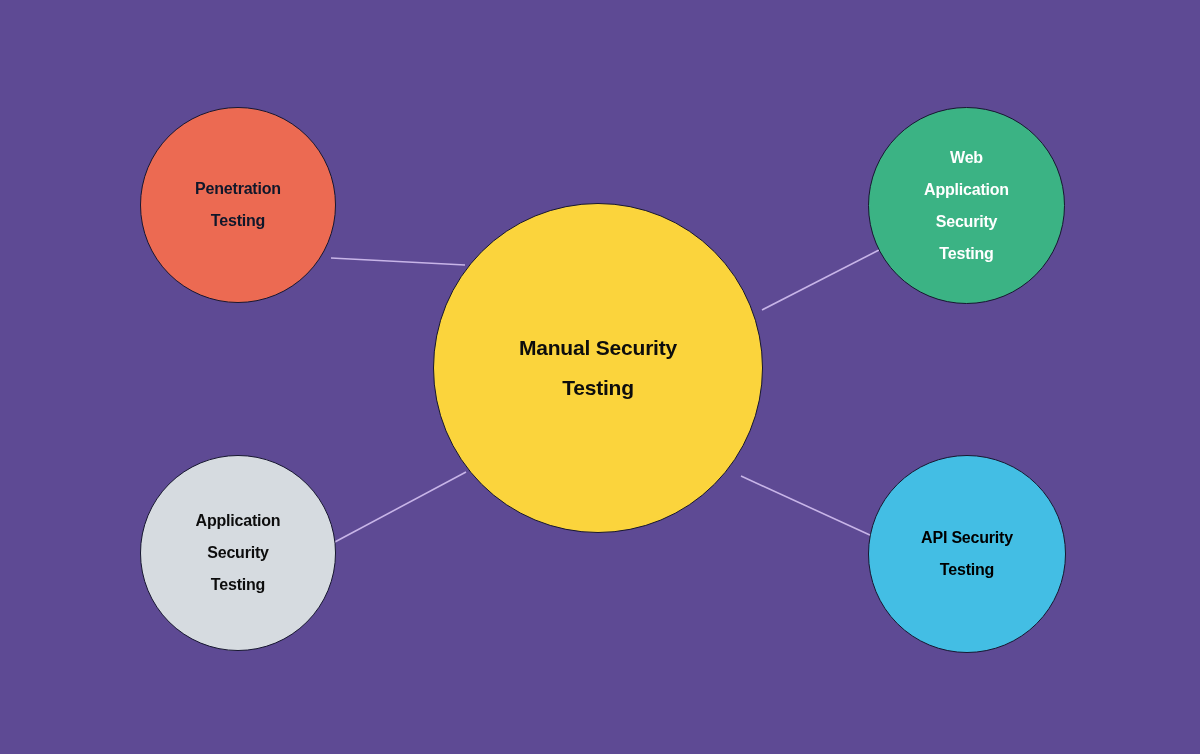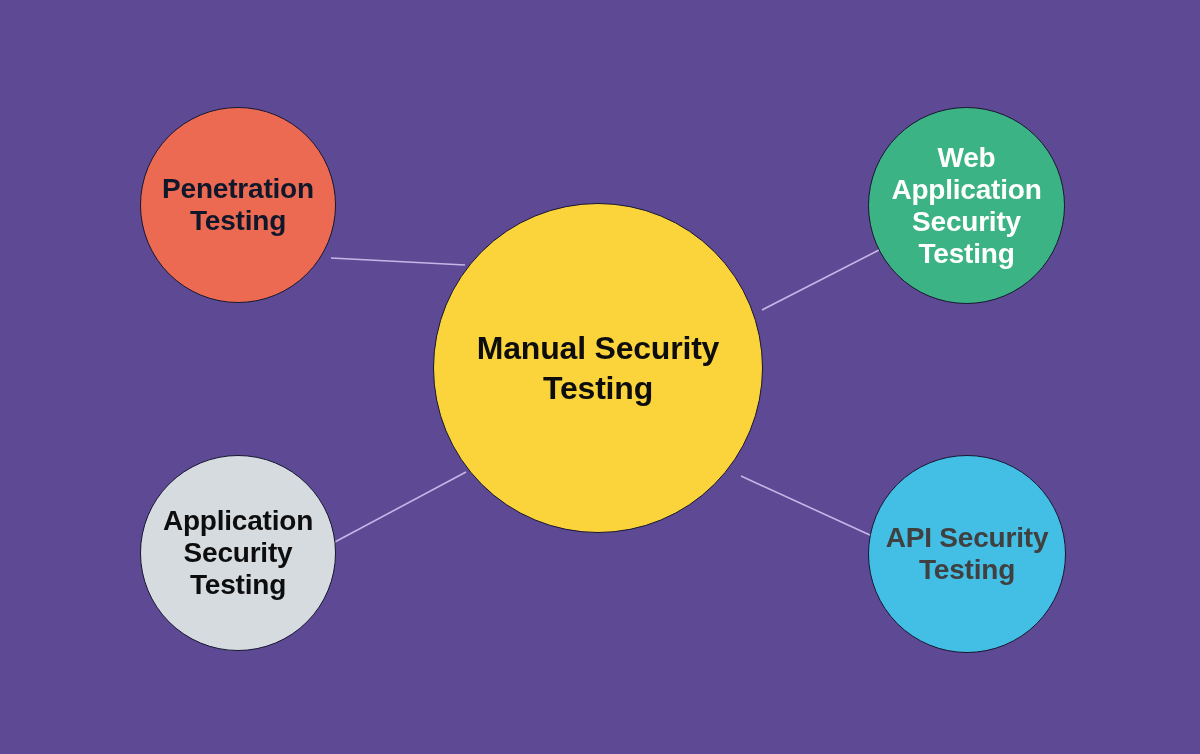--- a/index.html
+++ b/index.html
@@ -48,21 +48,21 @@
   }
   
   #node-center {
     left: 433px;
     top: 203px;
     width: 330px;
     height: 330px;
     background: #FBD43C;
   }
   #node-center .node-label {
-    font-size: 32px;
+    font-size: 21px;
     line-height: 40px;
     color: #0d0d0d;
     width: 250px;
   }
   
   #node-penetration-testing {
     left: 140px;
     top: 107px;
     width: 196px;
     height: 196px;
@@ -83,21 +83,21 @@
     background: #D6DBE0;
   }
   #node-api-security-testing {
     left: 868px;
     top: 455px;
     width: 198px;
     height: 198px;
     background: #43BEE4;
   }
   .satellite .node-label {
-    font-size: 28px;
+    font-size: 16px;
     line-height: 32px;
     width: 180px;
   }
   .label-light { color: #FFFFFF; }
   .label-dark  { color: #0d0d0d; }
 </style>
 </head>
 <body>
 
 <div id="canvas" style="background: rgb(94, 74, 148);">
@@ -126,17 +126,17 @@
 Testing</span>
   </div>
 
   <div class="node satellite" id="node-application-security-testing" style="background: rgb(214, 219, 224); border-color: rgb(23, 23, 48);">
     <span class="node-label label-dark" style="color: rgb(13, 13, 13);">Application
 Security
 Testing</span>
   </div>
 
   <div class="node satellite" id="node-api-security-testing" style="background: rgb(67, 190, 228); border-color: rgb(23, 23, 48);">
-    <span class="node-label label-light" style="color: #404040;">API Security
+    <span class="node-label label-light" style="color: #000000;">API Security
 Testing</span>
   </div>
 
 </div>
 
 </body></html>

